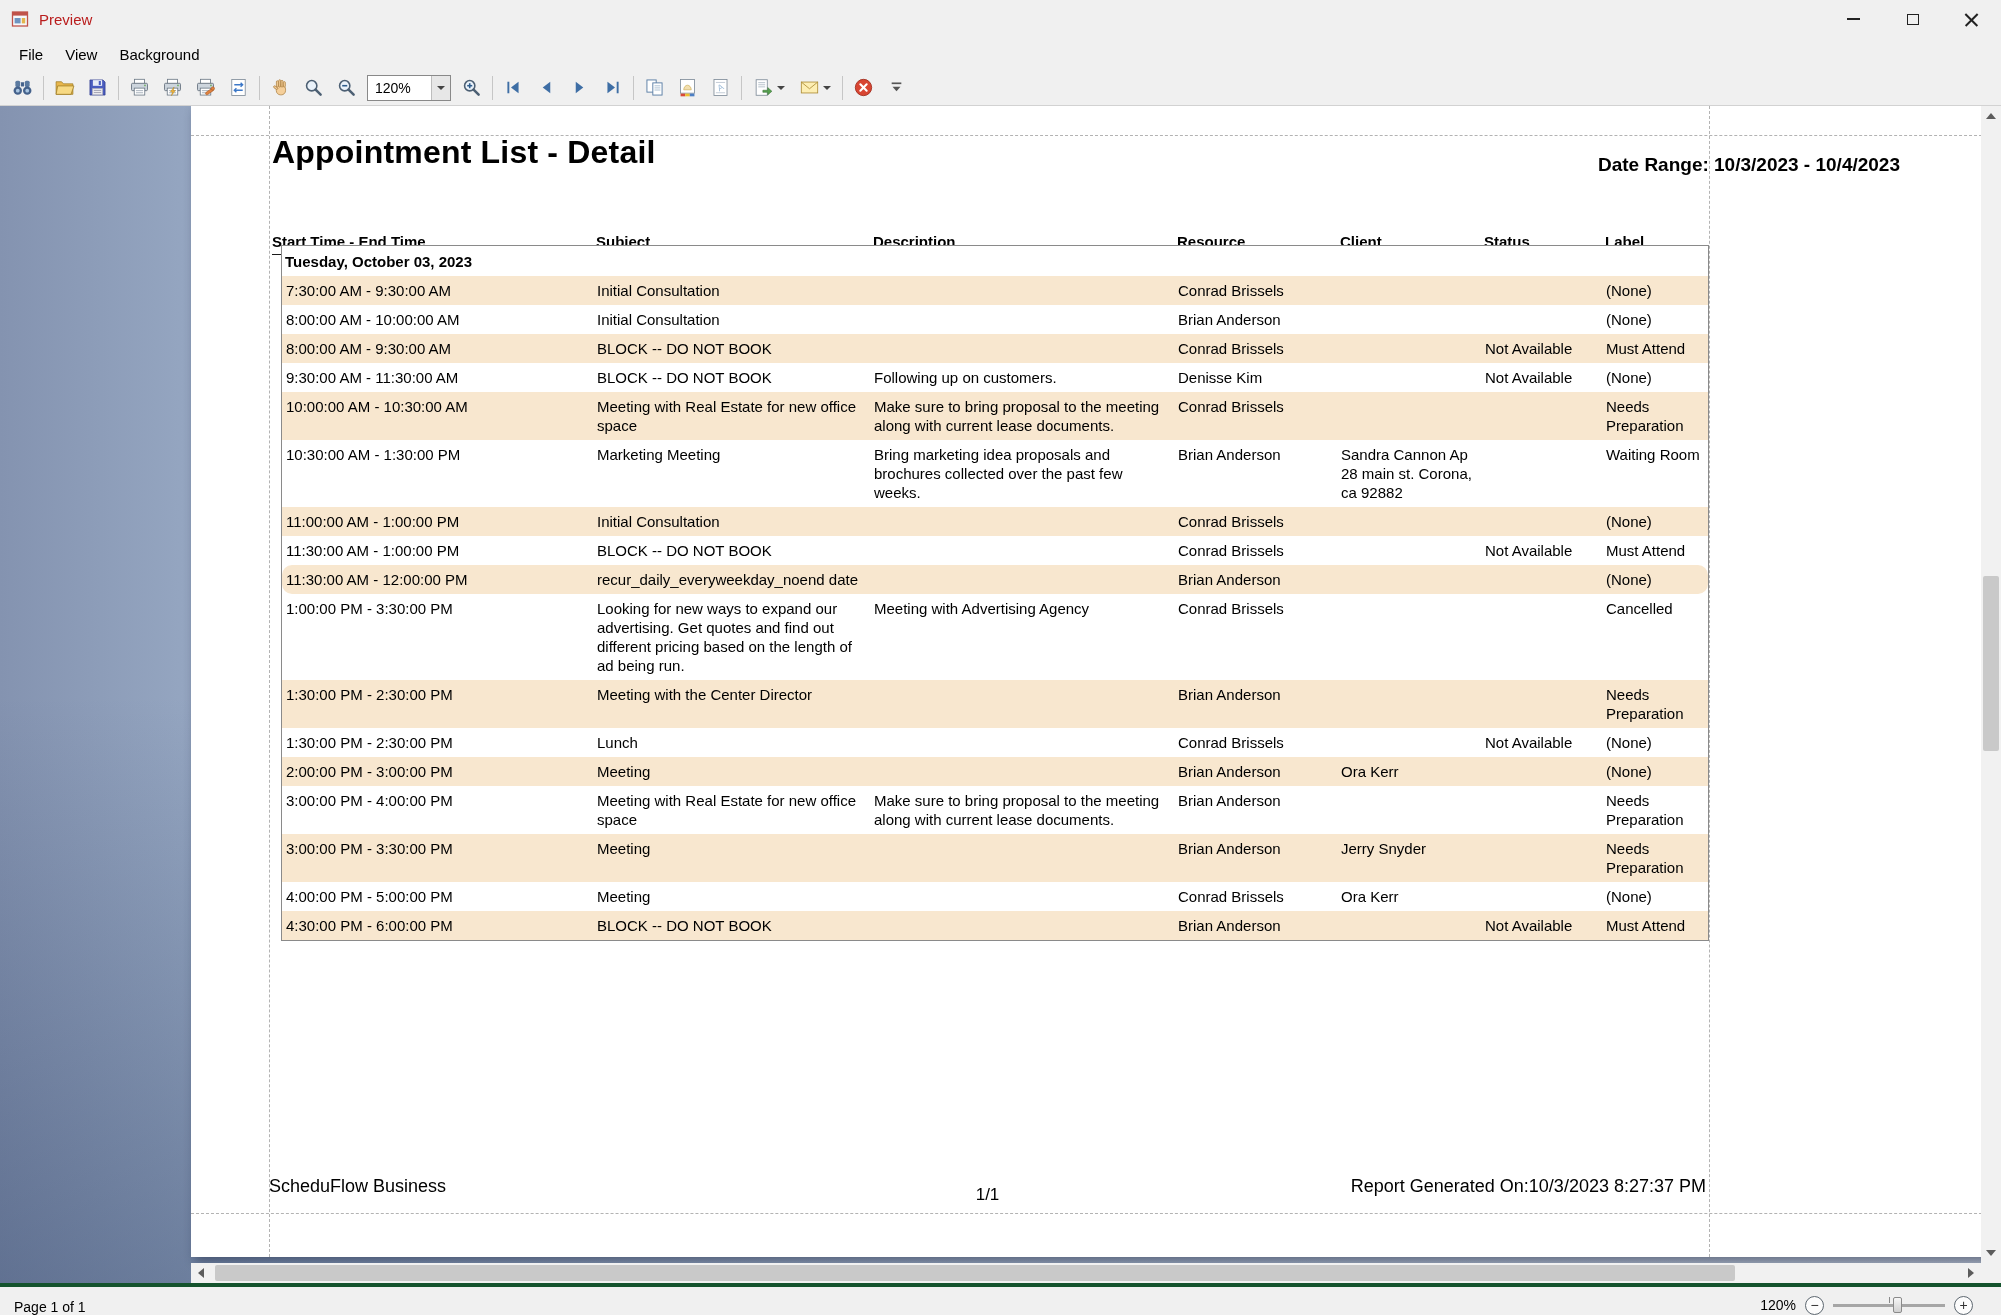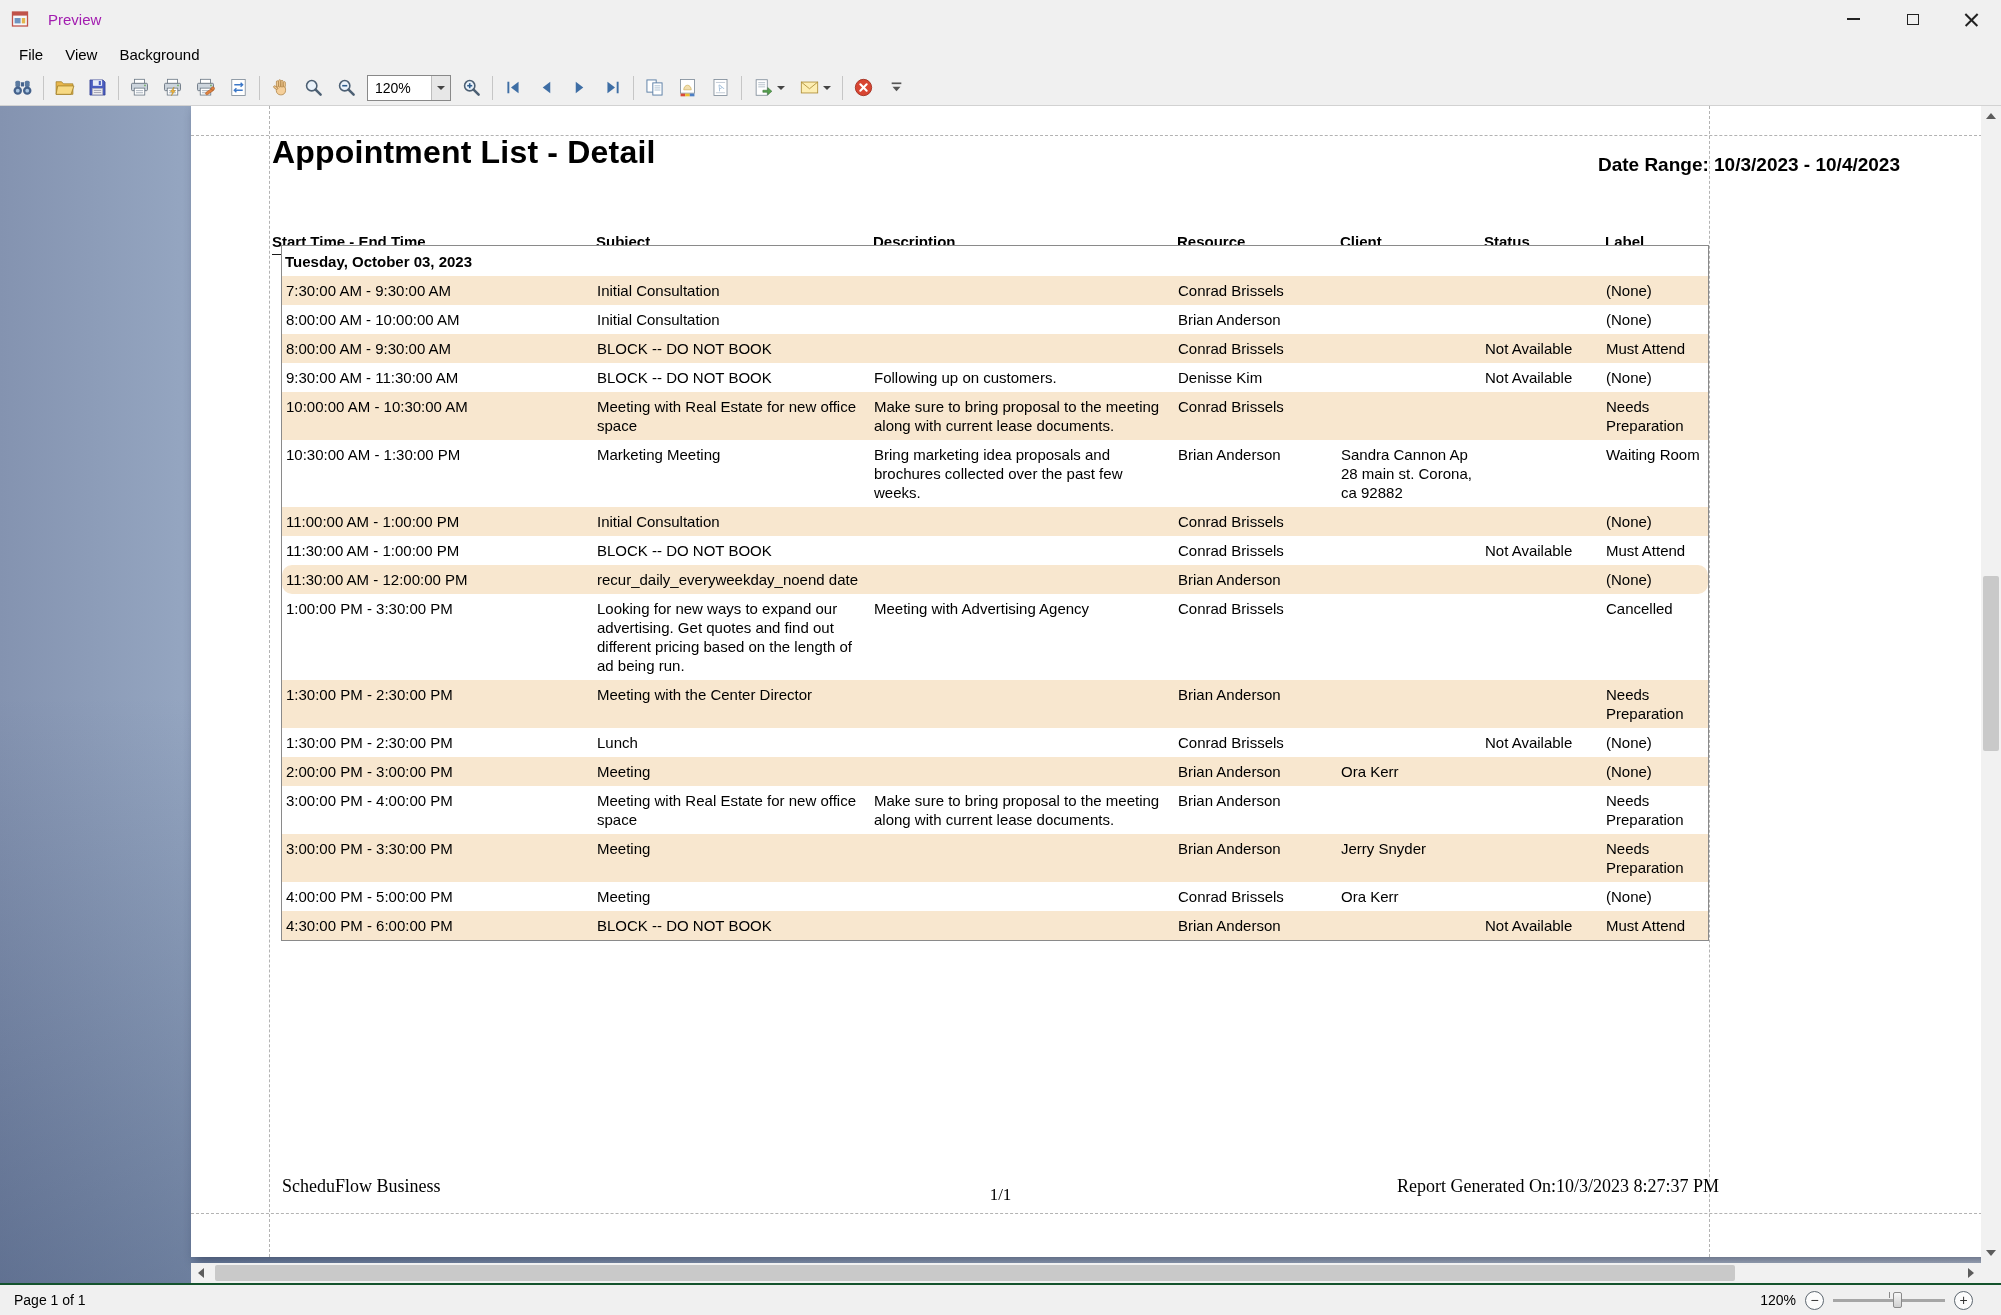--- a/index.html
+++ b/index.html
@@ -2,21 +2,21 @@
 <html><head>
 <meta charset="utf-8">
 <style>
   * { box-sizing: border-box; margin: 0; padding: 0; }
   html,body { width:2001px; height:1315px; overflow:hidden; }
   body { font-family:"Liberation Sans","DejaVu Sans",sans-serif; background:#f0f0f0; position:relative; color:#000; }
 
   
   .titlebar { height:38px; background:#f0f0f0; display:flex; align-items:center; padding-left:10px; }
   .app-icon svg { width:20px; height:20px; display:block; }
-  .win-title { font-size:15px; margin-left:18px; color:#a21caf; }
+  .win-title { font-size:15px; margin-left:9px; color:#b91c1c; }
   .win-btns { margin-left:auto; display:flex; height:100%; }
   .wbtn { width:59px; height:100%; display:flex; align-items:center; justify-content:center; }
   .min-glyph { width:13px; height:2px; background:#222; display:block; }
   .max-glyph { width:12px; height:11px; border:1.5px solid #222; display:block; }
   .close-glyph { position:relative; width:15px; height:15px; display:block; }
   .close-glyph i { position:absolute; left:-1px; top:7px; width:17px; height:1.6px; background:#222; }
   .close-glyph i:first-child { transform:rotate(45deg); }
   .close-glyph i:last-child { transform:rotate(-45deg); }
 
   
@@ -54,42 +54,42 @@
     grid-template-columns:324px 277px 304px 163px 144px 121px 104px;
     border-bottom:1px solid #1a1a1a; padding-bottom:4px; }
   .hcell { font-size:15px; font-weight:bold; padding:5px 8px 0 0; }
 
   .table-body { position:absolute; left:90px; top:139px; width:1428px; border:1px solid #8a8a8a; background:#fff; }
   .group-row { font-size:15px; font-weight:bold; padding:7px 8px 6px 3px; background:#fff; }
   .row { display:grid; grid-template-columns:315px 277px 304px 163px 144px 121px 104px; background:#fff; }
   .cell { font-size:15px; line-height:19px; padding:5px 10px 5px 0; }
   .cell-time { padding-left:4px; }
 
-  .page-footer { position:absolute; left:91px; top:1070px; width:1437px; display:flex;
-    font-family:Liberation Serif, serif; font-size:18px; }
+  .page-footer { position:absolute; left:78px; top:1070px; width:1437px; display:flex;
+    font-family:Liberation Sans, sans-serif; font-size:18px; }
   .pf-left { flex:1; }
   .pf-center { flex:1; text-align:center; font-size:17px; padding-top:9px; }
   .pf-right { flex:1; text-align:right; }
 
   
   .v-scroll { position:absolute; right:0; top:0; width:20px; height:1157px; background:#f1f1f1; }
   .v-thumb { position:absolute; left:2px; width:16px; top:470px; height:175px; background:#c9c9c9; border-radius:2px; }
   .h-scroll { position:absolute; left:191px; right:20px; bottom:0; height:20px; background:#f1f1f1; }
   .h-thumb { position:absolute; top:2px; height:16px; left:24px; width:1520px; background:#c9c9c9; border-radius:2px; }
   .sc-corner { position:absolute; right:0; bottom:0; width:20px; height:20px; background:#f1f1f1; }
   .sc-arrow { position:absolute; width:20px; height:20px; display:flex; align-items:center; justify-content:center; }
   .a-up i { border-left:5px solid transparent; border-right:5px solid transparent; border-bottom:6px solid #5c5c5c; }
   .a-down i { border-left:5px solid transparent; border-right:5px solid transparent; border-top:6px solid #5c5c5c; }
   .a-left i { border-top:5px solid transparent; border-bottom:5px solid transparent; border-right:6px solid #5c5c5c; }
   .a-right i { border-top:5px solid transparent; border-bottom:5px solid transparent; border-left:6px solid #5c5c5c; }
   .v-scroll .a-up { top:0; } .v-scroll .a-down { bottom:0; }
   .h-scroll .a-left { left:0; } .h-scroll .a-right { right:0; }
 
   
-  .statusbar { height:32px; background:#f0f0f0; border-top:2px solid #14532d; display:flex; align-items:center; padding:0 14px; font-size:14px; }
+  .statusbar { height:32px; background:#f0f0f0; border-top:4px solid #14532d; display:flex; align-items:flex-end; padding:0 14px; font-size:14px; }
   .sb-right { margin-left:auto; display:flex; align-items:center; gap:9px; padding-right:14px; }
   .zoom-circle { width:19px; height:19px; border-radius:50%; border:1.5px solid #5d6770; background:#fcfcfc; display:flex; align-items:center; justify-content:center; font-size:14px; line-height:1; color:#333; }
   .slider { position:relative; width:112px; height:20px; }
   .slider .track { position:absolute; left:0; right:0; top:9px; height:3px; background:#a6a6a6; }
   .slider .tick { position:absolute; left:50%; top:2px; width:1px; height:6px; background:#8a8a8a; }
   .slider .thumb { position:absolute; left:60px; top:2px; width:9px; height:16px; background:linear-gradient(#f7f7f7,#d0d0d0); border:1px solid #8a8a8a; border-radius:2px; }
 </style>
 </head>
 <body>
 

